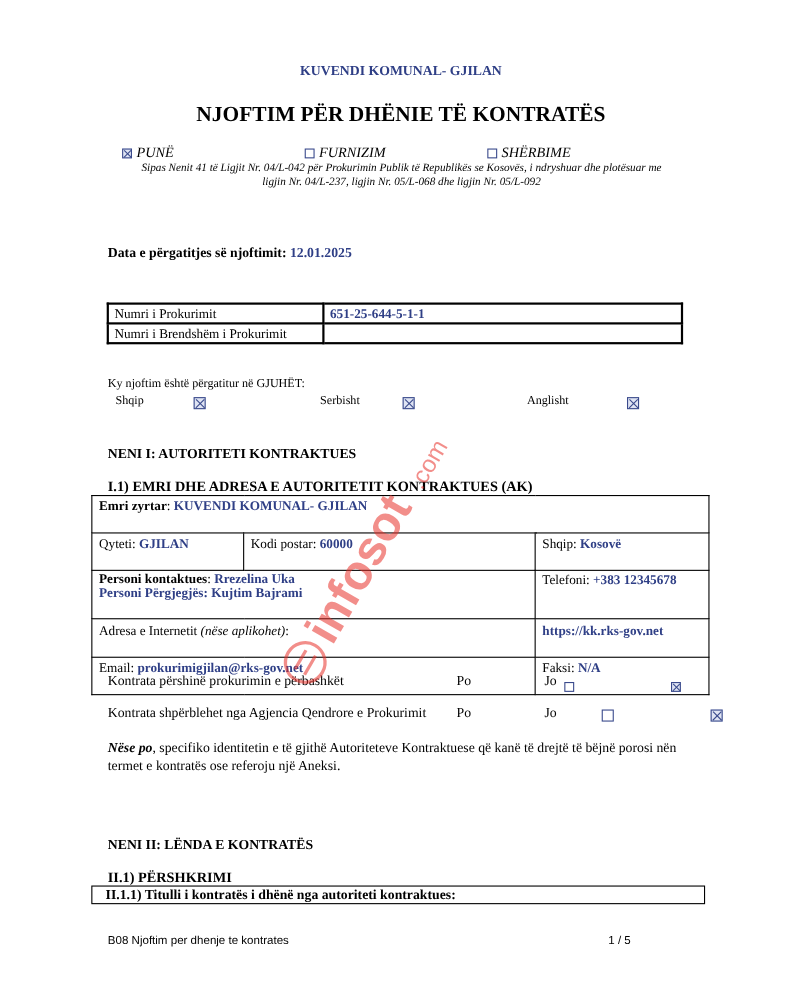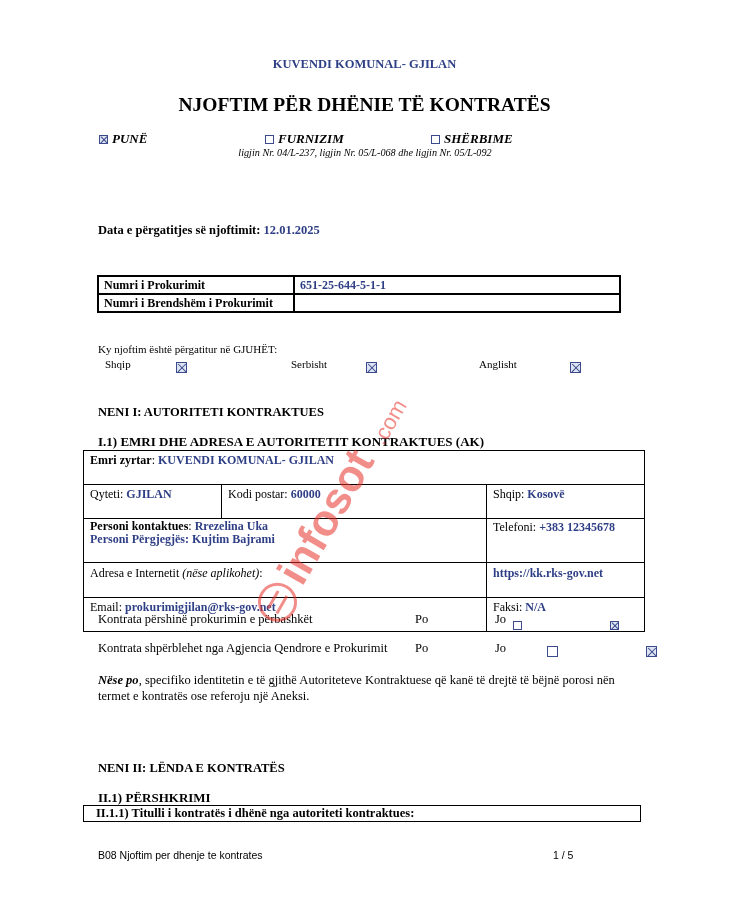--- a/index.html
+++ b/index.html
@@ -3,36 +3,36 @@
 <meta charset="utf-8">
 <style>
   html, body { margin: 0; padding: 0; background: #ffffff; }
   body { width: 729px; height: 909px; position: relative; overflow: hidden;
          font-family: "Liberation Serif", serif; color: #000; }
   .abs { position: absolute; }
   .blue { color: #2f3f86; font-weight: bold; }
   .bold { font-weight: bold; }
   .header-org { top: 57px; left: 0; width: 729px; text-align: center; font-size: 12.5px; }
   .doc-title { top: 94px; left: 0; width: 729px; text-align: center; font-size: 19.5px; font-weight: bold; }
-  .type-row { top: 131px; font-size: 13px; font-weight: bold; font-style: italic; }
+  .type-row { top: 131px; font-size: 13px; font-weight: normal; font-style: italic; margin-left: 12px; }
   .cb { display: inline-block; width: 9px; height: 9px; border: 1.3px solid #3a4a8c; position: relative;
         vertical-align: -1px; margin-right: 4px; box-sizing: border-box; }
   .cb.checked::before, .cb.checked::after { content: ""; position: absolute; left: 50%; top: 50%;
         width: 9px; height: 1.3px; background: #3a4a8c; }
   .cb.checked::before { transform: translate(-50%,-50%) rotate(45deg); }
   .cb.checked::after { transform: translate(-50%,-50%) rotate(-45deg); }
   .cb.checked { background: #dfe4f3; }
   .cb.big { width: 11px; height: 11px; }
   .cb.big.checked::before, .cb.big.checked::after { width: 11px; }
   .legal { top: 146px; left: 80px; width: 570px; text-align: center; font-size: 10.2px; font-style: italic; line-height: 13px; }
   .prep-date { top: 223px; left: 98px; font-size: 12.5px; font-weight: bold; }
   table { border-collapse: collapse; }
   .proc-table { top: 275px; left: 97px; width: 524px; font-size: 12px; }
   .proc-table td { border: 2px solid #000; padding: 0 5px; height: 16px; }
-  .proc-table td:first-child { width: 184px; font-weight: bold; }
+  .proc-table td:first-child { width: 184px; font-weight: normal; }
   .lang-intro { top: 343px; left: 98px; font-size: 11px; }
   .lang-row { top: 358px; font-size: 11px; }
   .sec-head { left: 98px; font-size: 12.5px; font-weight: bold; }
   .sub-head { left: 98px; font-size: 13px; font-weight: bold; }
   .ak-table { top: 450px; left: 83px; width: 562px; font-size: 12px; }
   .ak-table td { border: 1px solid #000; padding: 16px 6px; vertical-align: top; }
   .q-row { left: 98px; font-size: 12.5px; }
   .note { top: 672px; left: 98px; width: 540px; font-size: 12.5px; line-height: 16px; }
   .desc-box { top: 805px; left: 83px; width: 558px; border: 1.3px solid #000; box-sizing: border-box; padding: 0 12px; font-size: 12.5px; line-height: 15px; }
   .footer { top: 849px; font-family: "Liberation Sans", sans-serif; font-size: 10.5px; }
@@ -49,20 +49,21 @@
 <div class="abs type-row" style="left:99px;">
   <span class="cb checked"></span><span>PUNË</span>
 </div>
 <div class="abs type-row" style="left:265px;">
   <span class="cb"></span><span>FURNIZIM</span>
 </div>
 <div class="abs type-row" style="left:431px;">
   <span class="cb"></span><span>SHËRBIME</span>
 </div>
 <div class="abs legal">
+  <div>Sipas Nenit 41 të Ligjit Nr. 04/L-042 për Prokurimin Publik të Republikës se Kosovës, i ndryshuar dhe plotësuar me</div>
   <div>ligjin Nr. 04/L-237, ligjin Nr. 05/L-068 dhe ligjin Nr. 05/L-092</div>
 </div>
 
 <div class="abs prep-date">
   <span>Data e përgatitjes së njoftimit:</span>
   <span class="blue">12.01.2025</span>
 </div>
 
 <table class="abs proc-table">
   <tbody>

